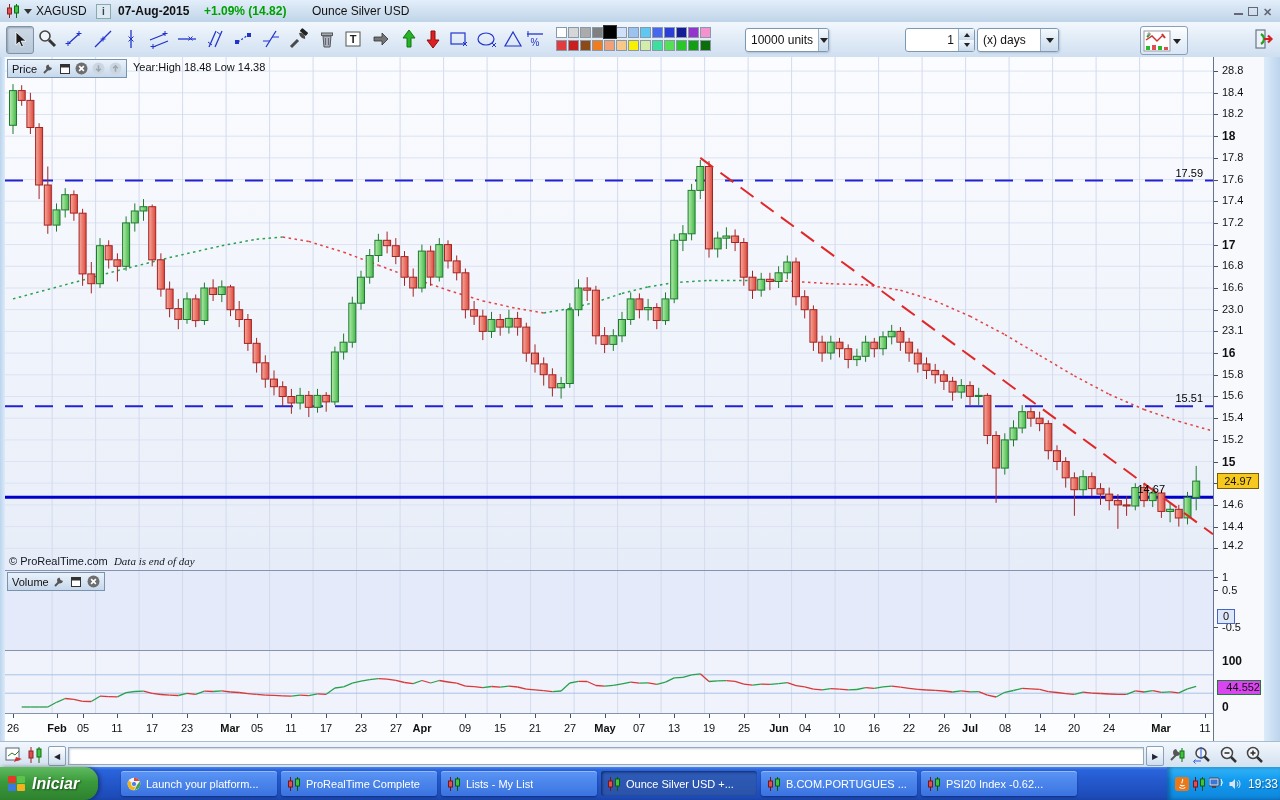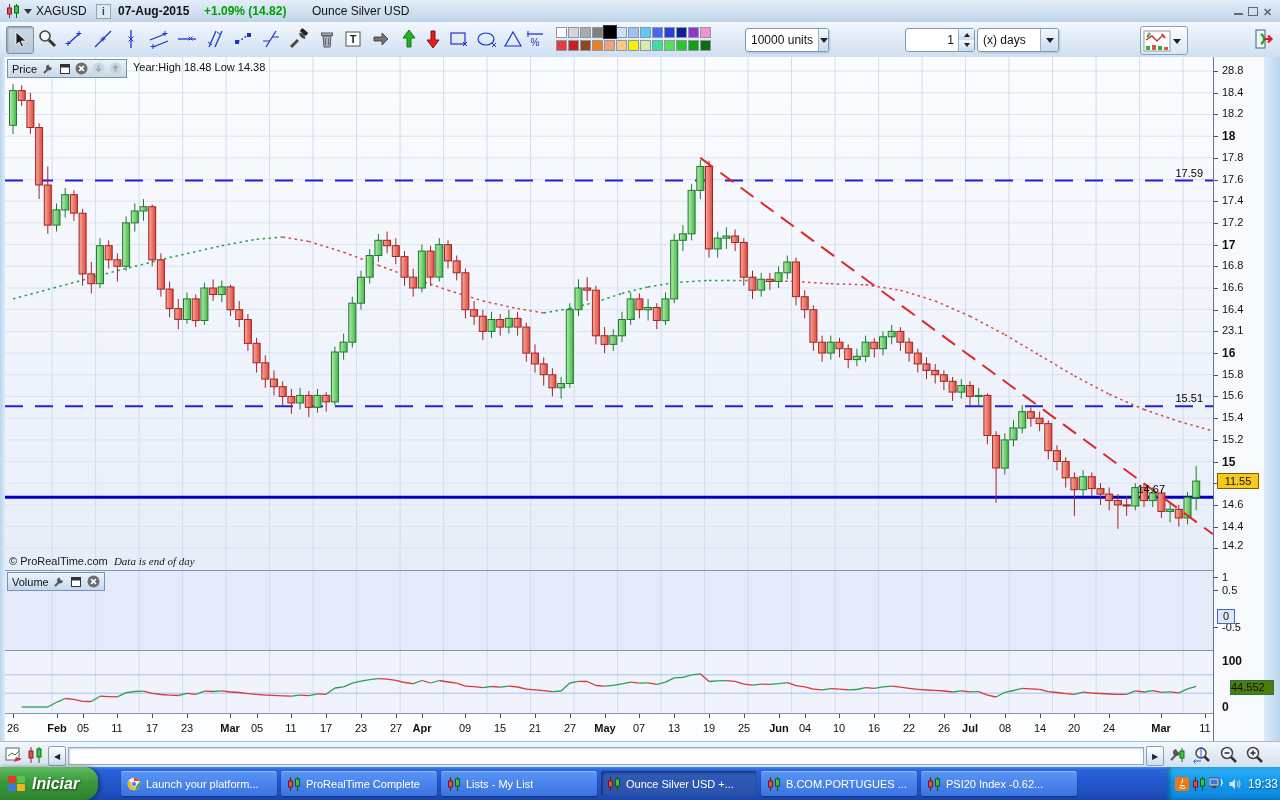--- a/index.html
+++ b/index.html
@@ -48,22 +48,22 @@
   .ylab{position:absolute;left:8px;white-space:nowrap;font-size:11px;}
   .ylab.b{font-weight:bold;font-size:12px;}
   .ytick{position:absolute;left:0;width:4px;height:1px;background:#44506a;}
   .xlab{position:absolute;top:8px;transform:translateX(-50%);font-size:11px;white-space:nowrap;}
   .xlab.b{font-weight:bold;}
   .xtick{position:absolute;top:0;width:1px;height:4px;background:#44506a;}
   #lastpx{position:absolute;left:3px;width:40px;height:14px;background:#f7c81e;border:1px solid #7a6000;
           text-align:center;font-size:11px;line-height:14px;z-index:6;}
   #volzero{position:absolute;left:3px;width:16px;height:13px;background:#dfe8f8;border:1px solid #4664c8;
            text-align:center;line-height:13px;z-index:6;}
-  #rsival{position:absolute;left:16px;width:42px;height:13px;background:#4d7c0f;border:1px solid #1f7a3a;
-          text-align:left;line-height:13px;z-index:6;}
+  #rsival{position:absolute;left:3px;width:42px;height:13px;background:#d946ef;border:1px solid #1f7a3a;
+          text-align:right;line-height:13px;z-index:6;}
   #volmsg{position:absolute;top:32px;left:50%;transform:translateX(-50%);background:#fafbfc;border:1px solid #222;
           padding:2px 8px;white-space:nowrap;z-index:4;}
   #copyright{position:absolute;left:4px;top:498px;z-index:4;color:#101820;}
 
   
   #scrollrow{left:0;top:741px;width:1280px;height:26px;
     background:linear-gradient(#f2f7fd,#d2e0f0);border-top:1px solid #a8bcd0;}
   .sbtn{position:absolute;top:3px;width:20px;height:20px;display:flex;align-items:center;justify-content:center;}
   #strack{position:absolute;left:68px;top:5px;width:1074px;height:16px;background:#fff;
           border:1px solid #98a8bc;box-shadow:inset 1px 1px 2px rgba(100,120,150,.35);}
@@ -1056,21 +1056,21 @@
        <div class="ylab" style="top:354px">15.4</div>
       <div class="ytick" style="top:339px"></div>
        <div class="ylab" style="top:332px">15.6</div>
       <div class="ytick" style="top:318px"></div>
        <div class="ylab" style="top:311px">15.8</div>
       <div class="ytick" style="top:296px"></div>
        <div class="ylab b" style="top:289px">16</div>
       <div class="ytick" style="top:274px"></div>
        <div class="ylab" style="top:267px">23.1</div>
       <div class="ytick" style="top:253px"></div>
-       <div class="ylab" style="top:246px">16.4</div>
+       <div class="ylab" style="top:246px">23.0</div>
       <div class="ytick" style="top:231px"></div>
        <div class="ylab" style="top:224px">16.6</div>
       <div class="ytick" style="top:209px"></div>
        <div class="ylab" style="top:202px">16.8</div>
       <div class="ytick" style="top:188px"></div>
        <div class="ylab b" style="top:181px">17</div>
       <div class="ytick" style="top:166px"></div>
        <div class="ylab" style="top:159px">17.2</div>
       <div class="ytick" style="top:144px"></div>
        <div class="ylab" style="top:137px">17.4</div>
@@ -1079,21 +1079,21 @@
       <div class="ytick" style="top:101px"></div>
        <div class="ylab" style="top:94px">17.8</div>
       <div class="ytick" style="top:79px"></div>
        <div class="ylab b" style="top:72px">18</div>
       <div class="ytick" style="top:57px"></div>
        <div class="ylab" style="top:50px">18.2</div>
       <div class="ytick" style="top:36px"></div>
        <div class="ylab" style="top:29px">18.4</div>
       <div class="ytick" style="top:14px"></div>
        <div class="ylab" style="top:7px">28.8</div>
-      <div id="lastpx" style="top:416px">11.55</div>
+      <div id="lastpx" style="top:416px">24.97</div>
       <div class="ylab" style="top:514px">1</div>
         <div class="ytick" style="top:520px"></div>
       <div class="ylab" style="top:527px">0.5</div>
         <div class="ytick" style="top:533px"></div>
       <div id="volzero" style="top:552px">0</div>
       <div class="ylab" style="top:564px">-0.5</div>
         <div class="ytick" style="top:570px"></div>
       <div class="ylab b" style="top:597px">100</div>
      <div id="rsival" style="top:623px">44.552</div>
      <div class="ylab b" style="top:643px">0</div>

